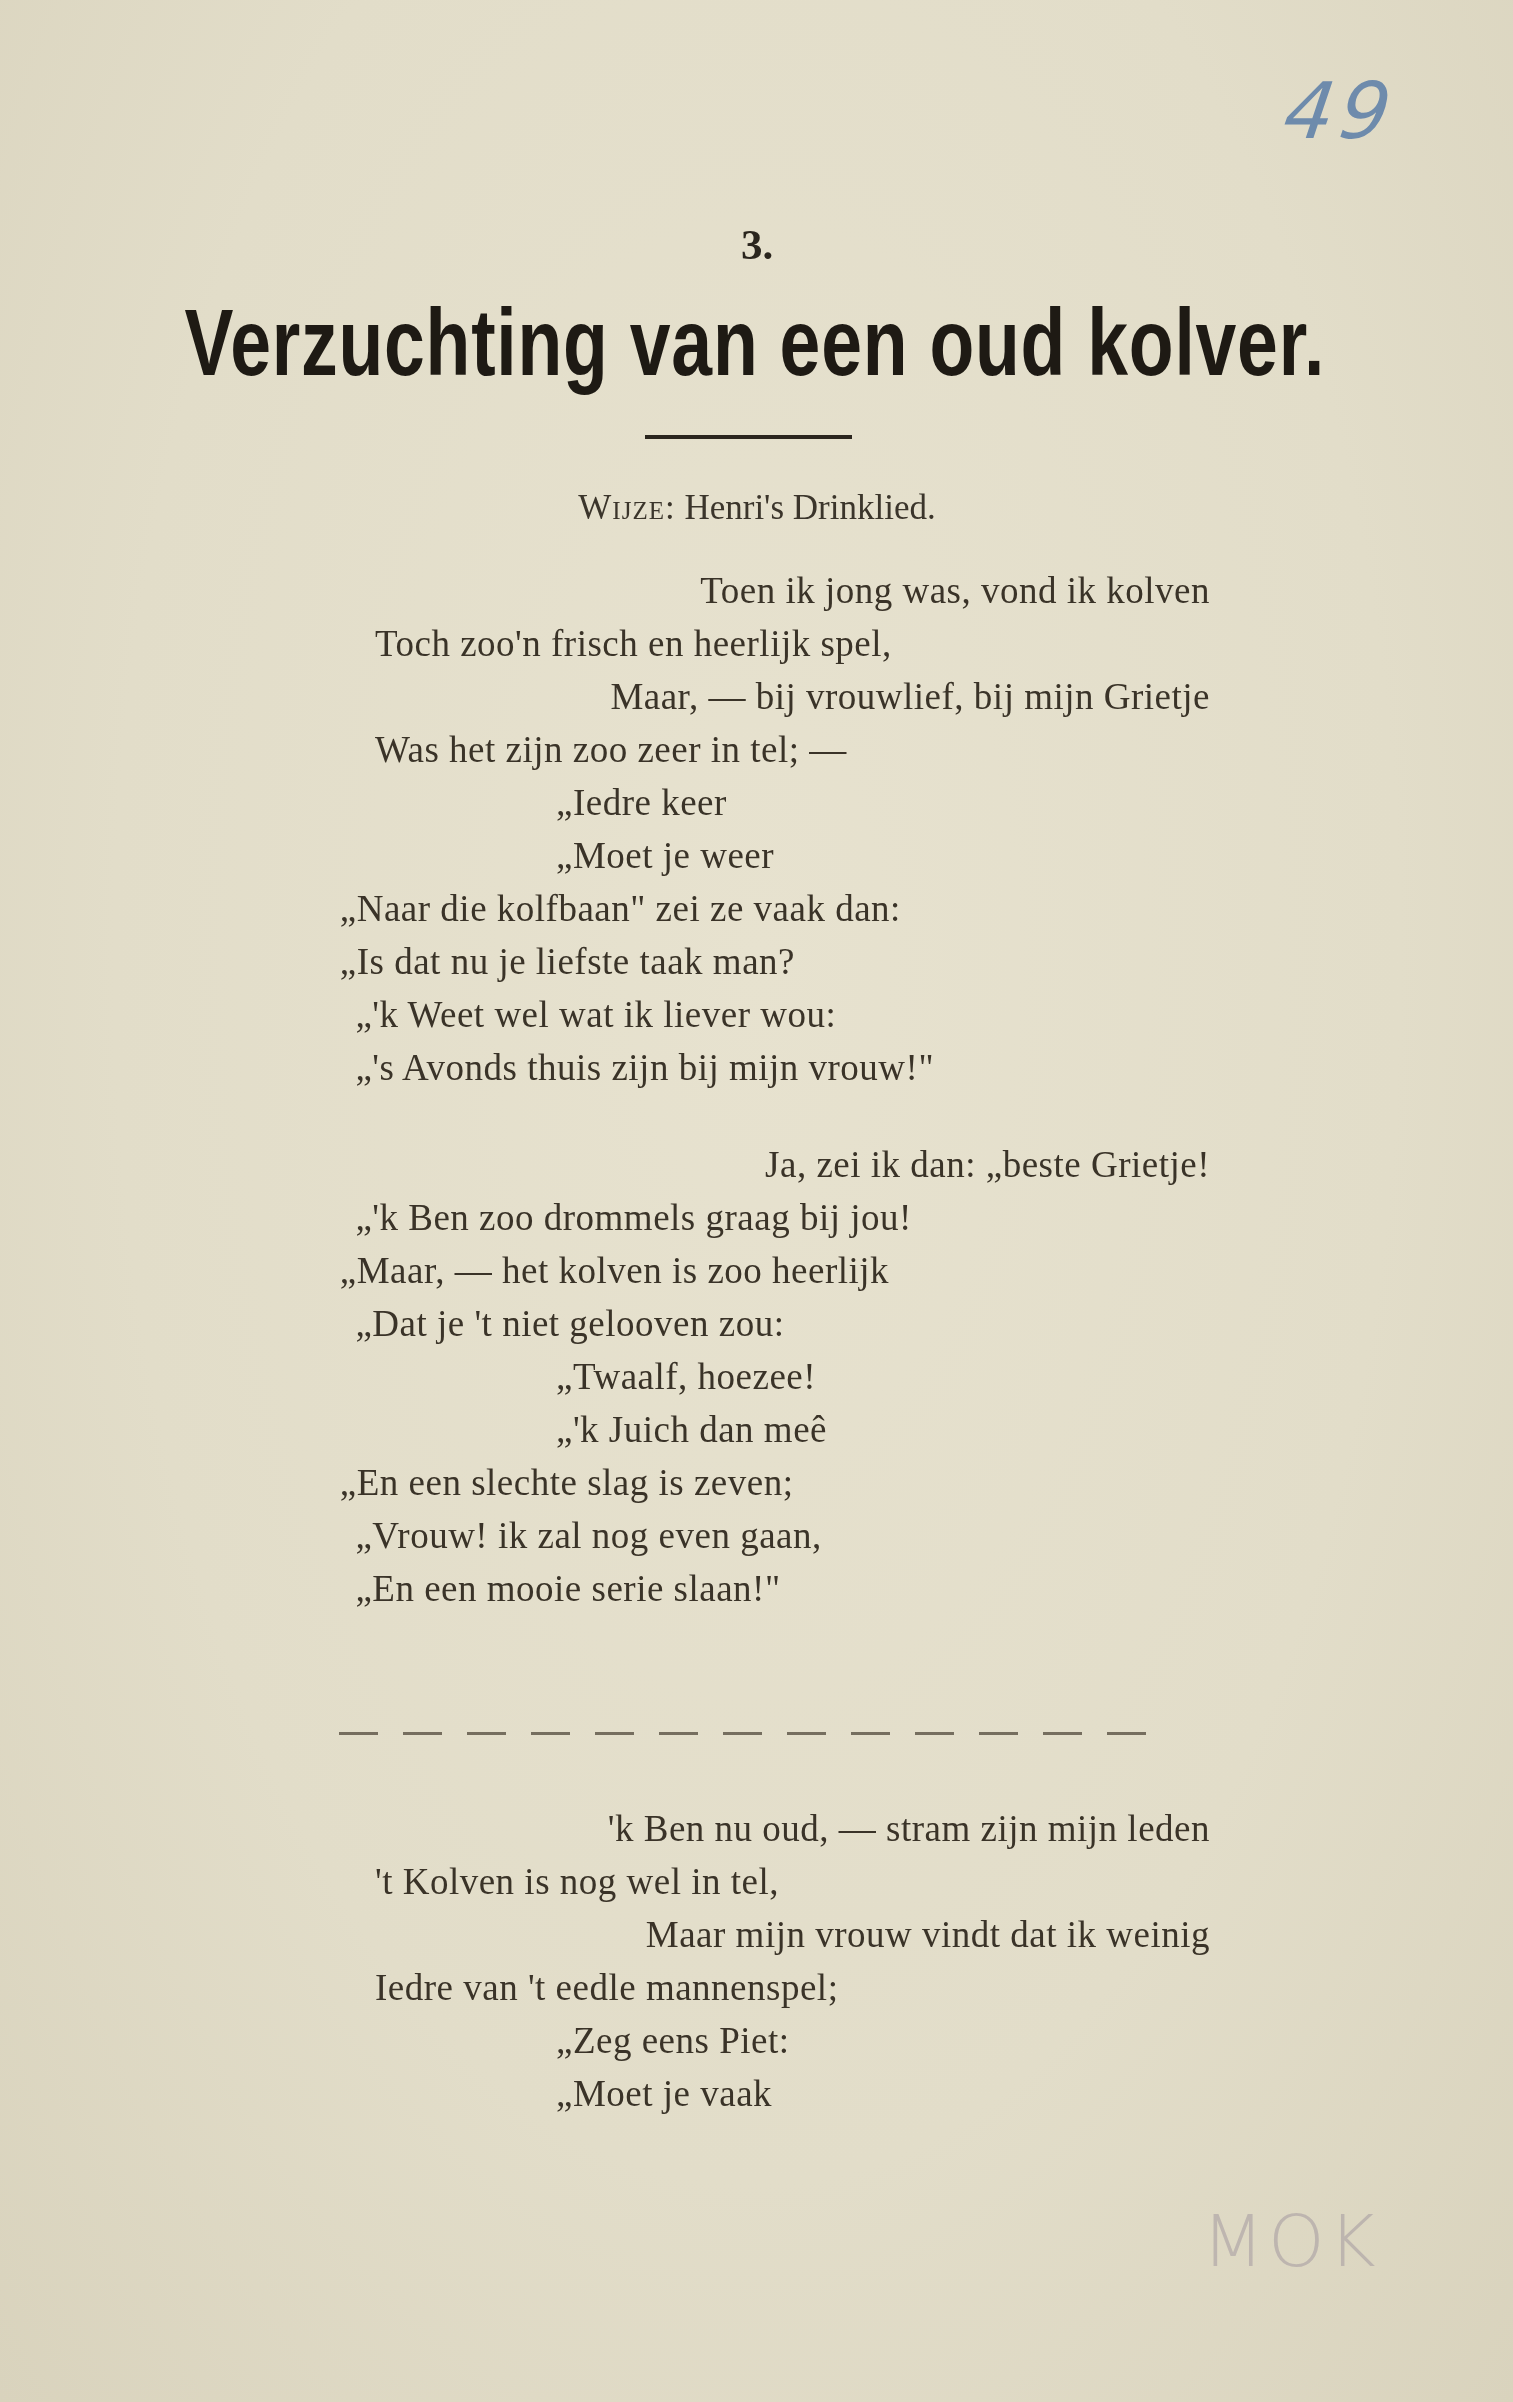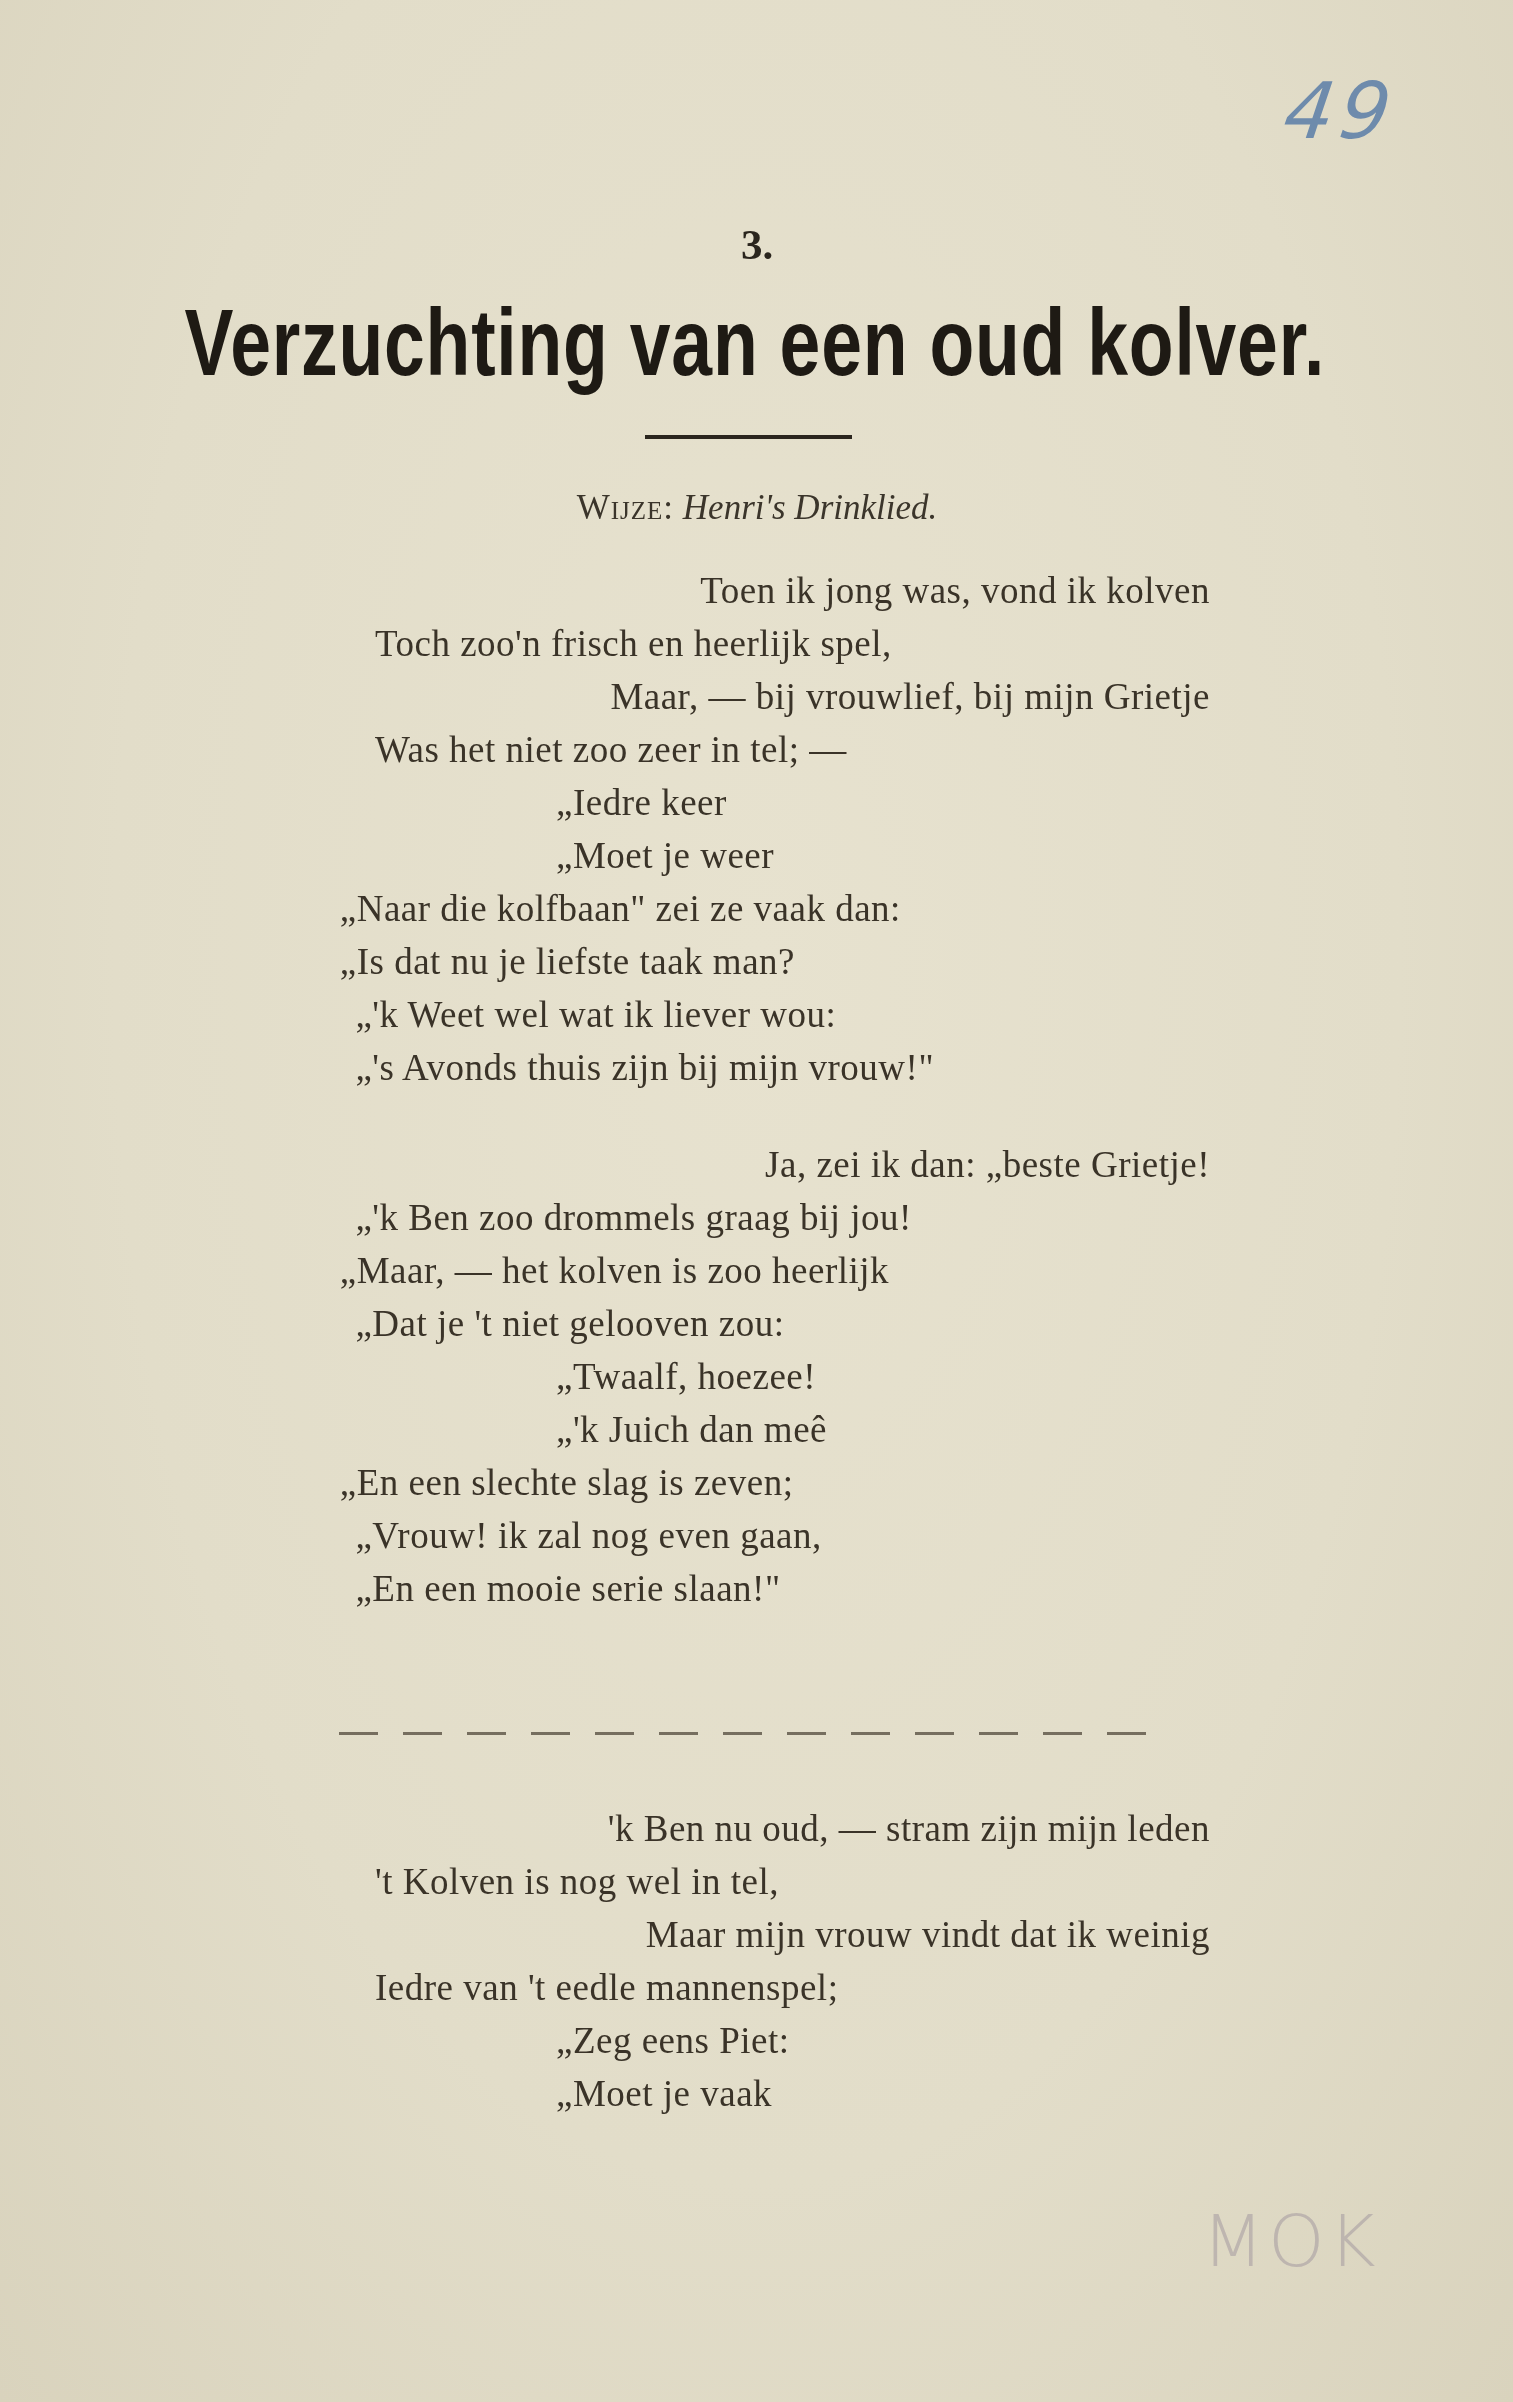--- a/index.html
+++ b/index.html
@@ -83,21 +83,20 @@
       top: 488px;
       text-align: center;
       font-size: 35px;
       color: #3b352b;
     }
     .tune .label {
       font-variant: small-caps;
       letter-spacing: 1px;
     }
     .tune .name {
-      font-style: italic;
     }
     .stanza {
       position: absolute;
       left: 332px;
       width: 878px;
     }
     .line {
       font-size: 37px;
       line-height: 53px;
       height: 53px;
@@ -135,21 +134,21 @@
 
   <div class="tune">
     <span class="label">Wijze:</span>
     <span class="name">Henri's Drinklied.</span>
   </div>
 
   <div class="stanza" style="top:564px;">
     <div class="line i0">Toen ik jong was, vond ik kolven</div>
     <div class="line i1">Toch zoo'n frisch en heerlijk spel,</div>
     <div class="line i0">Maar, — bij vrouwlief, bij mijn Grietje</div>
-    <div class="line i1">Was het niet zoo zeer in tel; —</div>
+    <div class="line i1">Was het zijn zoo zeer in tel; —</div>
     <div class="line i4">„Iedre keer</div>
     <div class="line i4">„Moet je weer</div>
     <div class="line i3">„Naar die kolfbaan" zei ze vaak dan:</div>
     <div class="line i3">„Is dat nu je liefste taak man?</div>
     <div class="line i2">„'k Weet wel wat ik liever wou:</div>
     <div class="line i2">„'s Avonds thuis zijn bij mijn vrouw!"</div>
   </div>
 
   <div class="stanza" style="top:1138px;">
     <div class="line i0">Ja, zei ik dan: „beste Grietje!</div>

